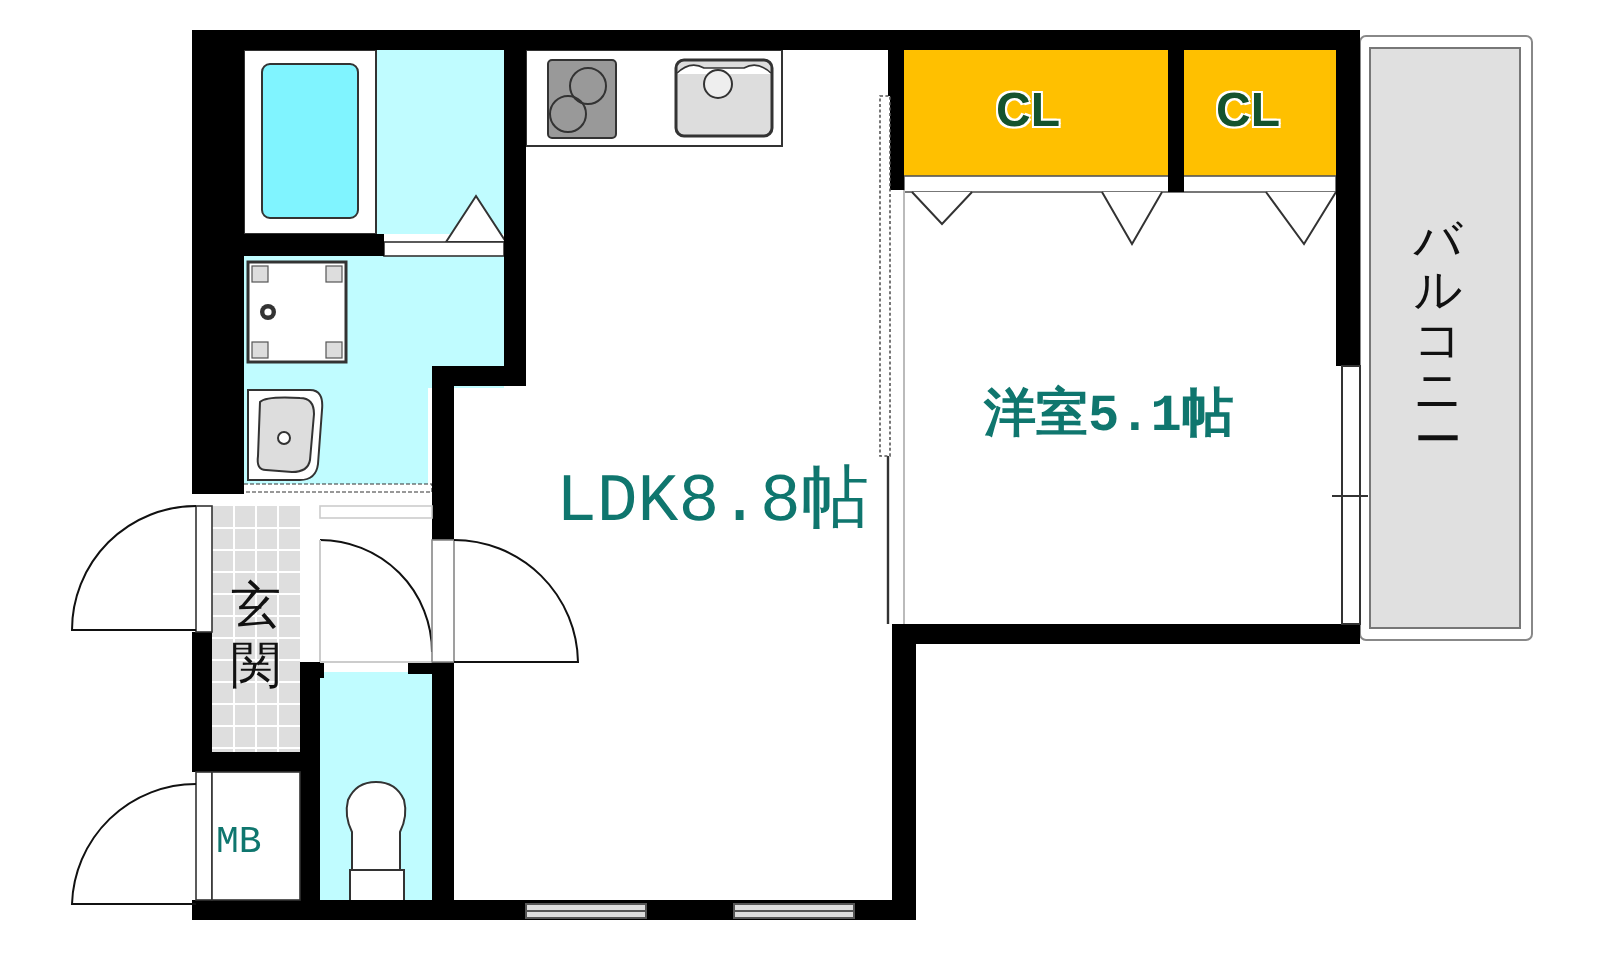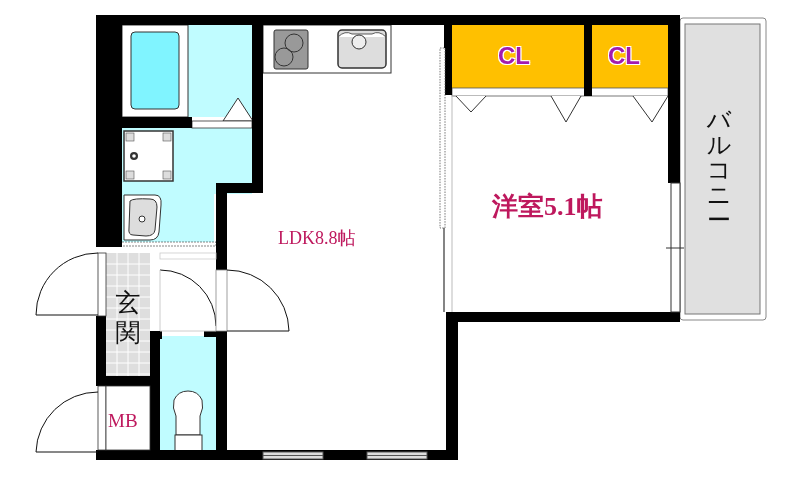--- a/index.html
+++ b/index.html
@@ -1,19 +1,19 @@
 <!DOCTYPE html>
 <html><head>
 <meta charset="utf-8">
 <style>
   html, body { margin:0; padding:0; background:#ffffff; }
   body { width:800px; height:484px; position:relative; overflow:hidden; font-family:"Liberation Sans", sans-serif; }
   .abs { position:absolute; }
-  .lbl { position:absolute; color:#be185d; font-family:Liberation Serif, serif; white-space:nowrap; }
-  .cl-lbl { position:absolute; font-weight:bold; font-size:24px; color:#a21caf; text-shadow:-1px -1px 0 #fff,1px -1px 0 #fff,-1px 1px 0 #fff,1px 1px 0 #fff; font-family:"Liberation Sans", sans-serif; }
+  .lbl { position:absolute; color:#0f766e; font-family:Liberation Mono, monospace; white-space:nowrap; }
+  .cl-lbl { position:absolute; font-weight:bold; font-size:24px; color:#14532d; text-shadow:-1px -1px 0 #fff,1px -1px 0 #fff,-1px 1px 0 #fff,1px 1px 0 #fff; font-family:"Liberation Sans", sans-serif; }
 </style>
 </head>
 <body>
 
 <svg class="abs" style="left:0;top:0" width="800" height="484" viewBox="0 0 800 484">
 
   <g>
     <rect x="680" y="18" width="86" height="302" rx="3" fill="#ffffff" stroke="#888" stroke-width="1"></rect>
     <rect x="685" y="24" width="75" height="290" fill="#e0e0e0" stroke="#777" stroke-width="1"></rect>
   </g>
@@ -168,21 +168,21 @@
 
   <g fill="none" stroke="#111" stroke-width="1">
     <rect x="216" y="270" width="11" height="61" fill="#fff" stroke="#888" stroke-width="0.8"></rect>
     <path d="M227,270 A62,62 0 0 1 289,331 L227,331"></path>
   </g>
 </svg>
 
 <div class="cl-lbl" style="left:498px;top:42px;">CL</div>
 <div class="cl-lbl" style="left:608px;top:42px;">CL</div>
 
-<div class="lbl" style="left:278px;top:226px;font-size:18px;">LDK8.8帖</div>
+<div class="lbl" style="left:278px;top:226px;font-size:34px;">LDK8.8帖</div>
 <div class="lbl" style="left:492px;top:189px;font-size:26px;font-weight:bold;">洋室5.1帖</div>
 
 <div style="position:absolute;left:706px;top:108px;width:26px;font-size:24px;line-height:25px;text-align:center;color:#111;font-family:'DejaVu Sans',sans-serif;">
   <div>バ</div>
   <div>ル</div>
   <div>コ</div>
   <div>ニ</div>
   <div>ー</div>
 </div>
 

